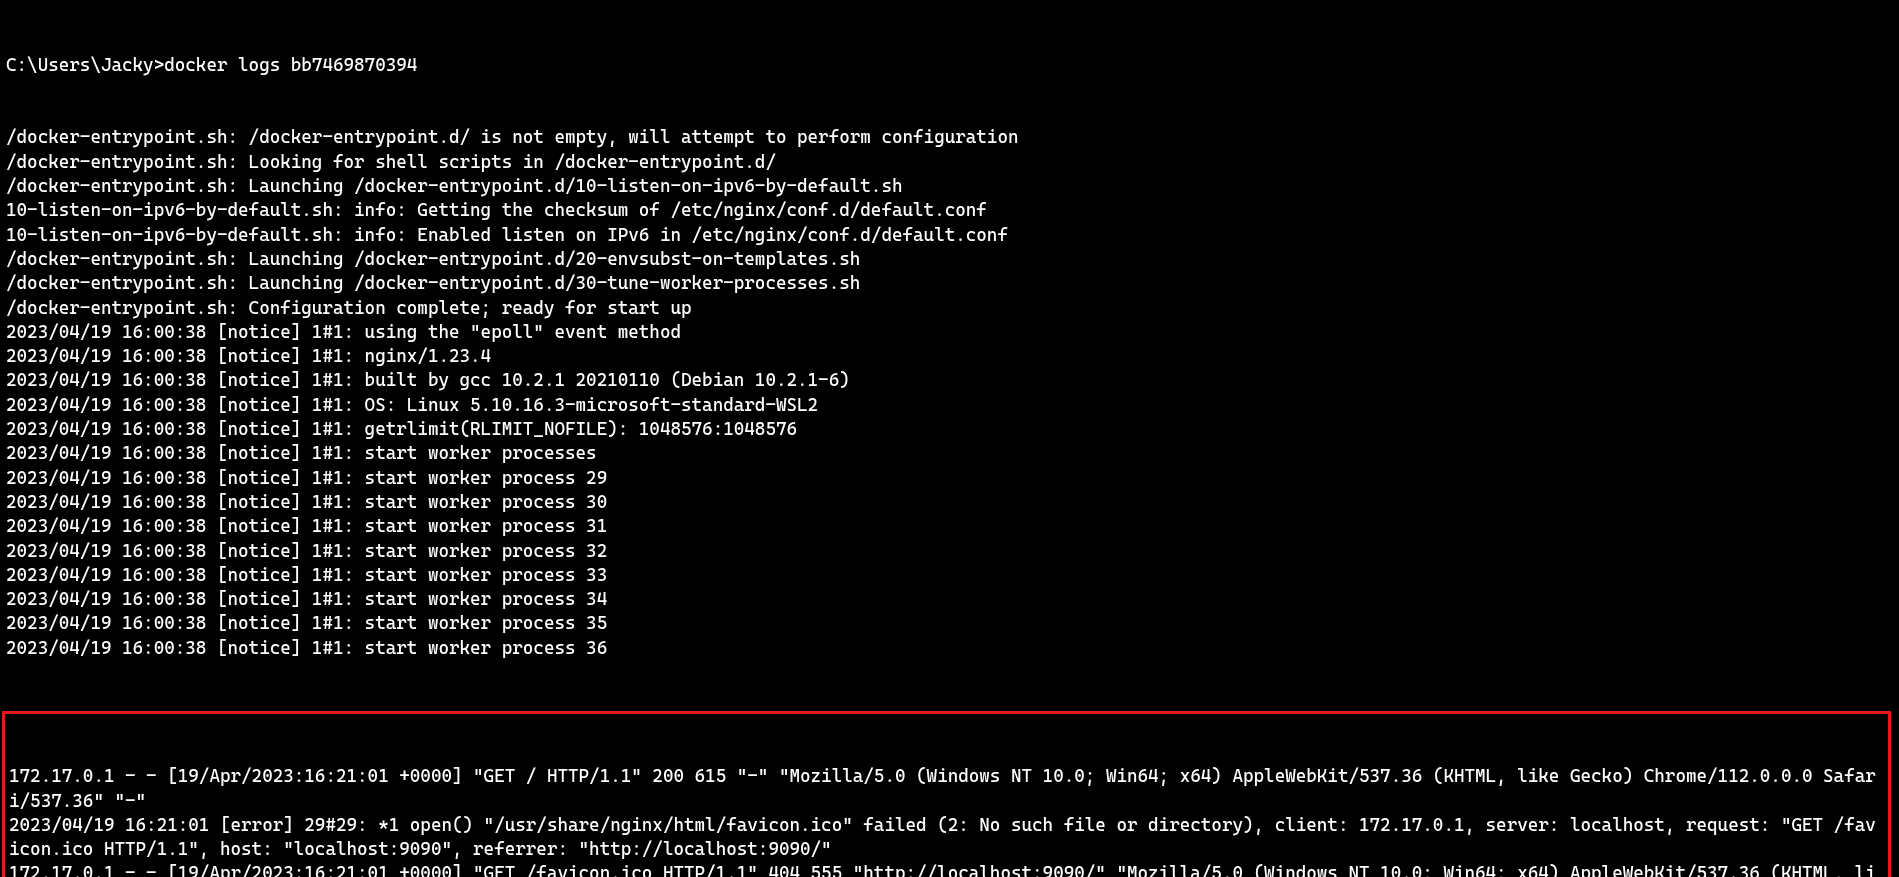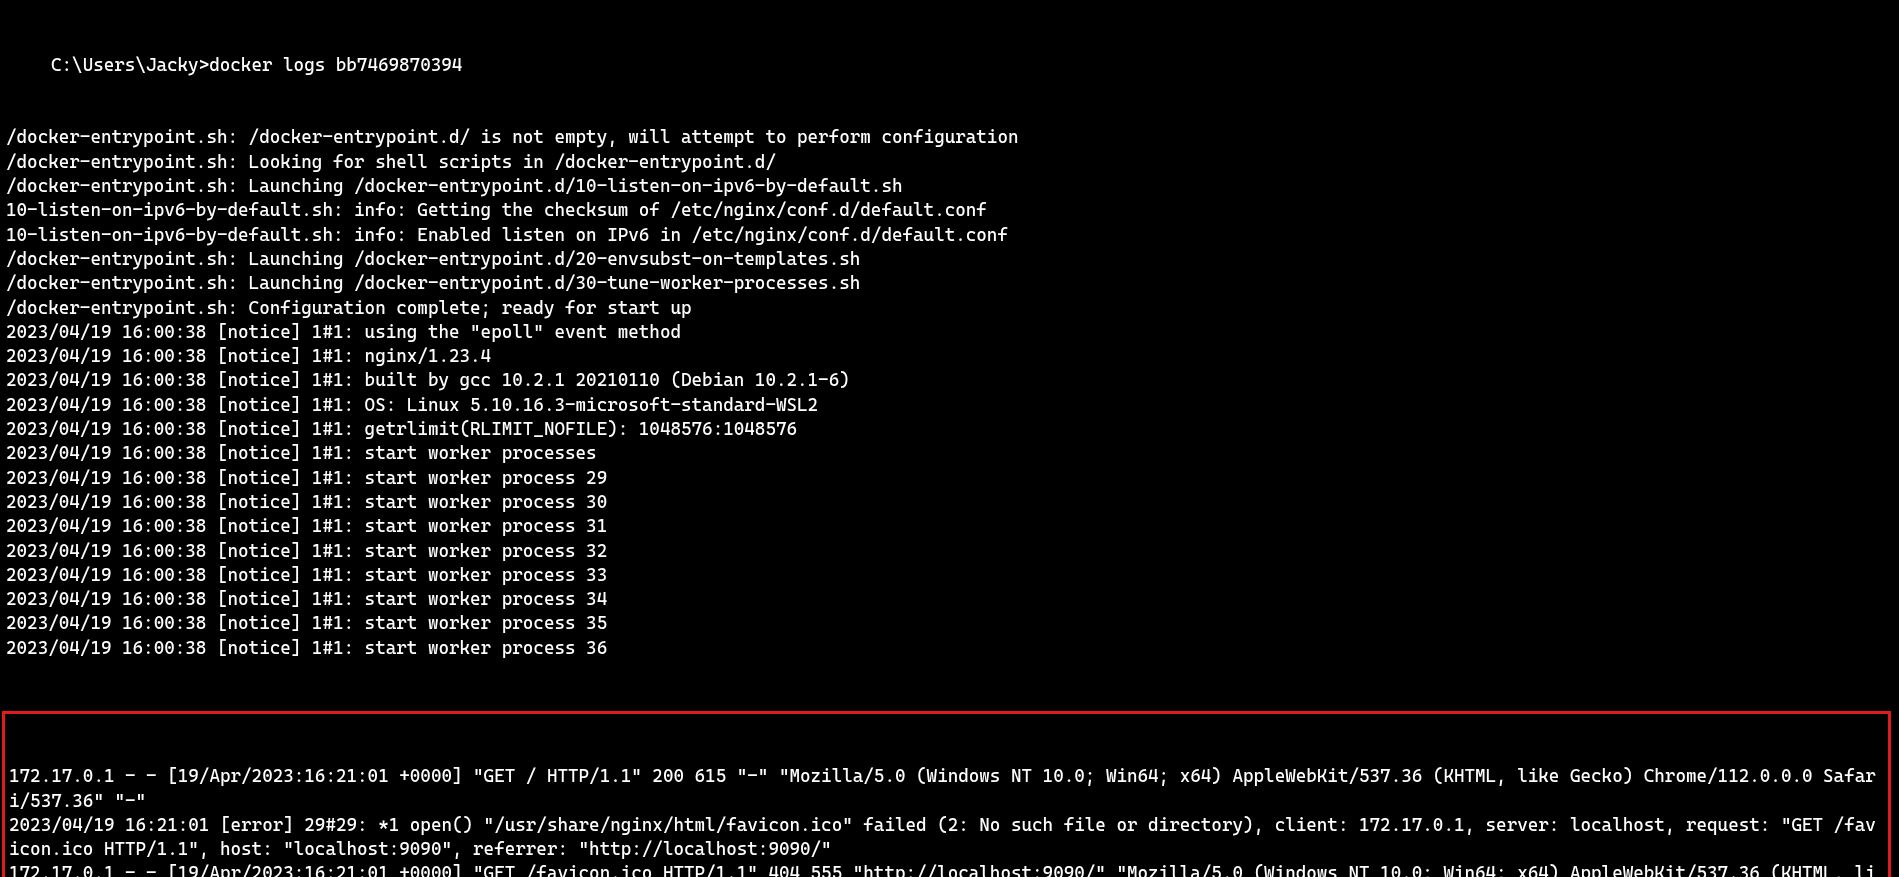--- a/index.html
+++ b/index.html
@@ -14,21 +14,20 @@
     height: 877px;
     overflow: hidden;
   }
   .terminal {
     padding: 4px 6px 6px 6px;
     white-space: pre-wrap;
     word-break: break-all;
   }
   .cmd-line {
     display: block;
-    margin-left: 45px;
   }
   .log-line {
     display: block;
   }
   .highlight-box {
     border: 3px solid #e11b1b;
     padding: 2px 4px;
     margin-top: 2px;
     margin-left: -4px;
     margin-right: 2px;

